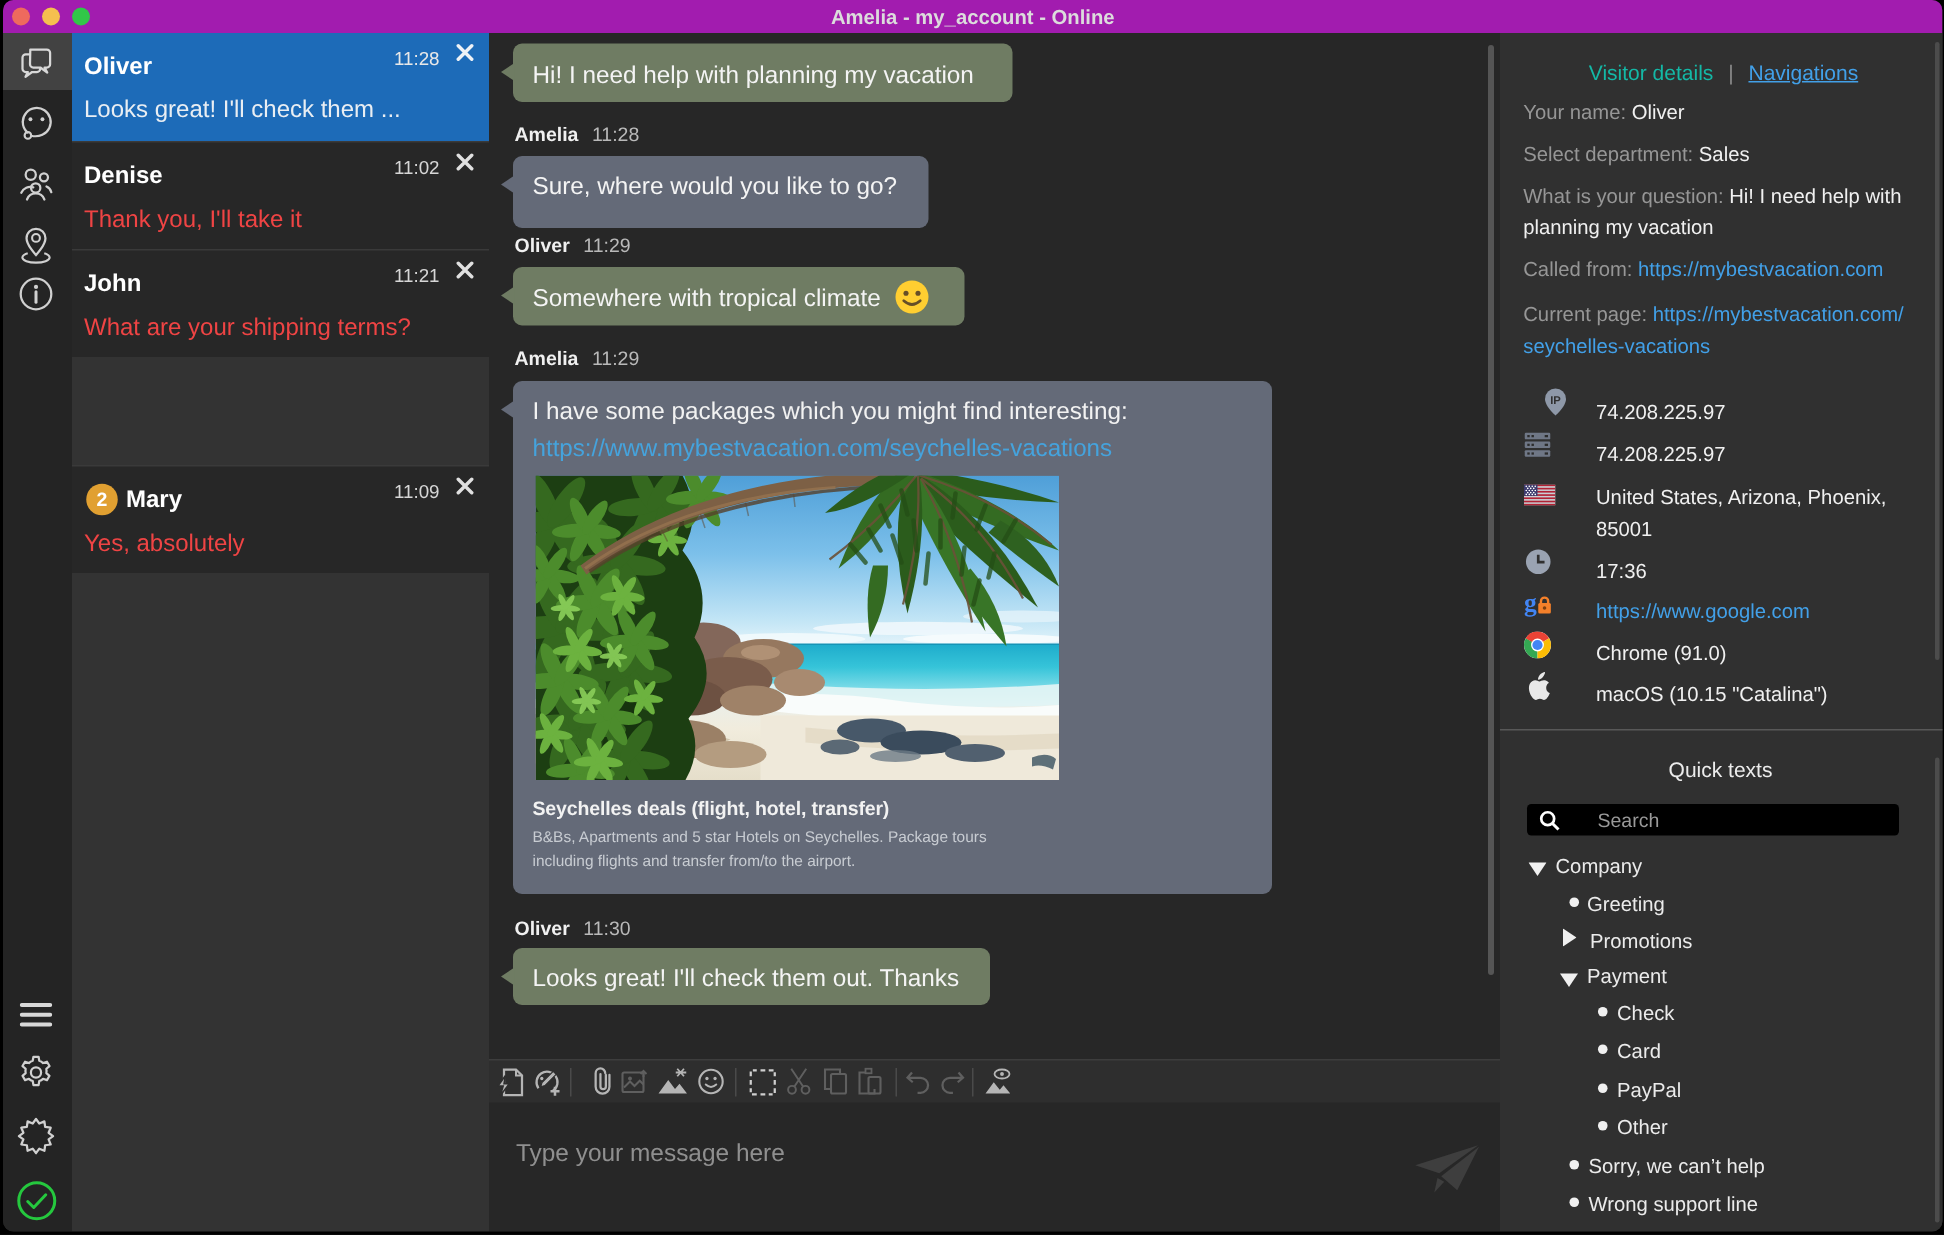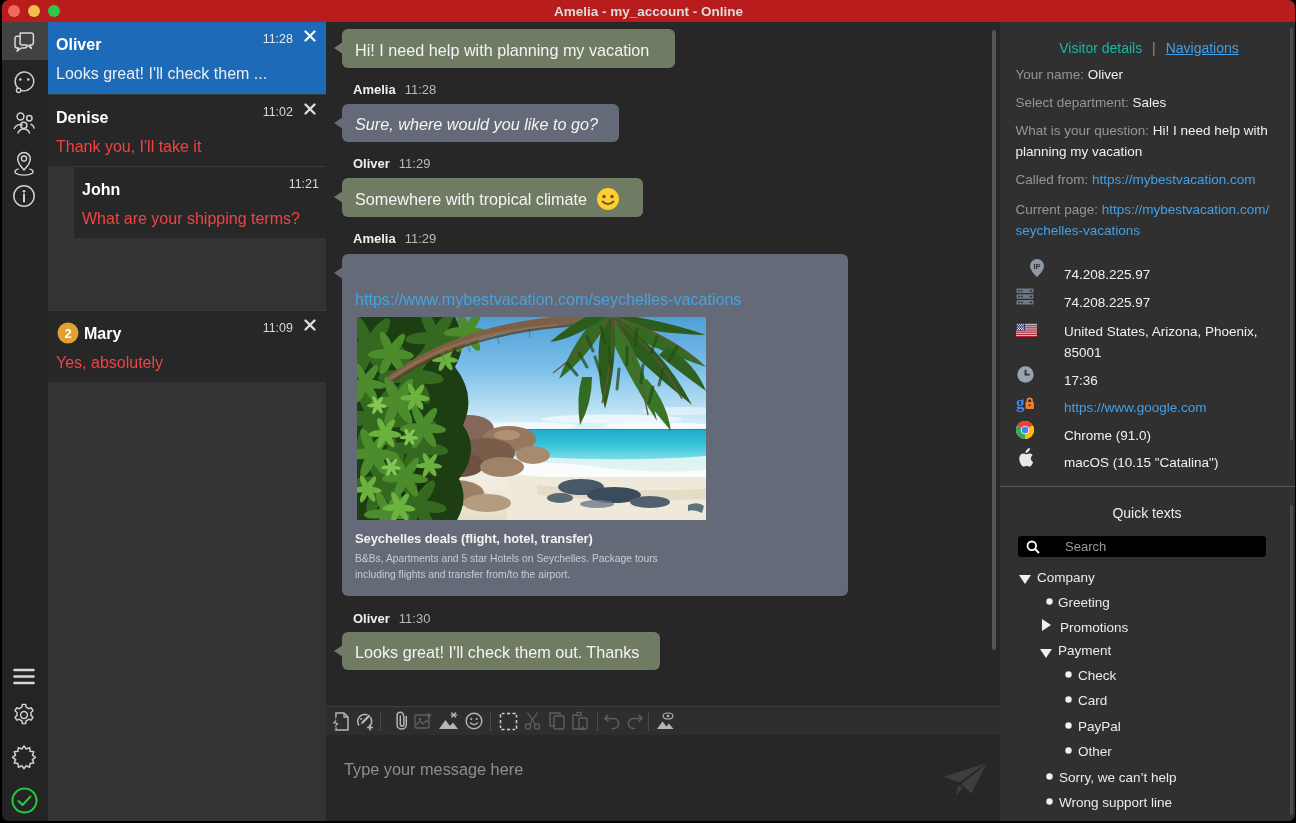--- a/index.html
+++ b/index.html
@@ -3,21 +3,21 @@
 <meta charset="utf-8">
 <style>
 * { margin:0; padding:0; box-sizing:border-box; }
 html,body { width:1296px; height:823px; background:#000; overflow:hidden;
   font-family:"Liberation Sans", sans-serif; }
 .win { position:absolute; left:2px; top:0; width:1293px; height:821px;
   border-radius:7px; overflow:hidden; background:#272727; }
 .abs { position:absolute; }
 
 
-.titlebar { position:absolute; left:0; top:0; width:100%; height:22px; background:#b91c1c; }
+.titlebar { position:absolute; left:0; top:0; width:100%; height:22px; background:#a21caf; }
 .tl { position:absolute; top:5px; width:12px; height:12px; border-radius:6px; }
 .title { position:absolute; top:0; left:0; width:100%; height:22px; line-height:23px;
   text-align:center; color:#dcdcdc; font-size:13.5px; font-weight:bold; }
 
 
 .rail { position:absolute; left:0; top:22px; width:46px; height:799px; background:#242424; }
 .railActive { position:absolute; left:0; top:0; width:46px; height:38px; background:#424242; }
 .ric { position:absolute; left:0; width:44px; text-align:center; }
 
 
@@ -34,21 +34,21 @@
 
 .chat { position:absolute; left:324px; top:22px; width:674px; height:799px; background:#272727; }
 .bub { position:absolute; left:16px; border-radius:6px; color:#f4f4f4; font-size:16.2px; white-space:nowrap; }
 .bub.green { background:#6f7c63; }
 .bub.gray { background:#646a78; }
 .bub .txt { padding-left:13px; }
 .tail { position:absolute; left:-8px; top:13px; width:0; height:0;
   border-top:6px solid transparent; border-bottom:6px solid transparent; }
 .green .tail { border-right:9px solid #6f7c63; }
 .gray .tail { border-right:9px solid #646a78; }
-.mlabel { position:absolute; left:17px; font-size:13px; color:#b9b9b9;margin-left:10px; }
+.mlabel { position:absolute; left:17px; font-size:13px; color:#b9b9b9; }
 .mlabel b { color:#f0f0f0; margin-right:9px; }
 
 .card { position:absolute; left:16px; top:232px; width:506px; height:342px;
   background:#646a78; border-radius:6px; color:#f2f2f2; font-size:16.5px; }
 .card .l1 { position:absolute; left:13px; top:11px; font-size:16.2px; }
 .card .l2 { position:absolute; left:13px; top:36px; color:#45a3dd; font-size:16.1px; }
 .card .img { position:absolute; left:15px; top:63px; width:349px; height:203px; overflow:hidden; }
 .card .t1 { position:absolute; left:13px; top:277px; font-weight:bold; font-size:13px; letter-spacing:-0.1px; }
 .card .t2 { position:absolute; left:13px; top:297px; font-size:10.3px; line-height:15.5px; color:#c8ccd2; }
 
@@ -163,21 +163,21 @@
       <div class="cprev">Looks great! I'll check them ...</div>
     </div>
     <div class="crow csep" style="top:72px;">
       <div class="cname">Denise</div>
       <div class="ctime">11:02</div>
       <div class="cx"><svg width="12" height="12">
             <path d="M1.5 1.5 L10.5 10.5 M10.5 1.5 L1.5 10.5" stroke="#e0e0e0" stroke-width="2.3" stroke-linecap="round"></path>
           </svg></div>
       <div class="cprev">Thank you, I'll take it</div>
     </div>
-    <div class="crow csep" style="top:144px;margin-left:26px;">
+    <div class="crow csep" style="top:144px;">
       <div class="cname">John</div>
       <div class="ctime">11:21</div>
       <div class="cx"><svg width="12" height="12">
             <path d="M1.5 1.5 L10.5 10.5 M10.5 1.5 L1.5 10.5" stroke="#e0e0e0" stroke-width="2.3" stroke-linecap="round"></path>
           </svg></div>
       <div class="cprev">What are your shipping terms?</div>
     </div>
     <div class="crow csep" style="top:288px;">
       <svg class="abs" style="left:9px; top:11px;" width="22" height="22">
         <circle cx="11" cy="11" r="10.5" fill="#e1a031"></circle>
@@ -191,39 +191,40 @@
       <div class="cprev">Yes, absolutely</div>
     </div>
   </div>
 
   <div class="chat">
     <div class="bub green" style="top:7px; height:39px; line-height:42px; width:333px;">
       <div class="tail"></div>
         <div class="txt">Hi! I need help with planning my vacation</div>
     </div>
     <div class="mlabel" style="top:60px;"><b>Amelia</b>11:28</div>
-    <div class="bub gray" style="top:82px; height:38px; line-height:41px; width:277px;font-style:italic;">
+    <div class="bub gray" style="top:82px; height:48px; line-height:41px; width:277px;">
       <div class="tail"></div>
         <div class="txt">Sure, where would you like to go?</div>
     </div>
     <div class="mlabel" style="top:134px;"><b>Oliver</b>11:29</div>
     <div class="bub green" style="top:156px; height:39px; line-height:42px; width:301px;">
       <div class="tail"></div>
         <div class="txt">Somewhere with tropical climate
         <svg width="24" height="24" style="vertical-align:-6px; margin-left:4px;">
           <circle cx="12" cy="12" r="11" fill="#ffce31"></circle>
           <circle cx="8" cy="9.5" r="1.7" fill="#664e27"></circle>
             <circle cx="16" cy="9.5" r="1.7" fill="#664e27"></circle>
           <path d="M6.5 14.5 Q12 19.5 17.5 14.5" stroke="#664e27" stroke-width="1.8" fill="none" stroke-linecap="round"></path>
         </svg>
       </div>
     </div>
     <div class="mlabel" style="top:209px;"><b>Amelia</b>11:29</div>
     <div class="card">
       <div class="tail" style="border-right:9px solid #646a78;"></div>
+      <div class="l1">I have some packages which you might find interesting:</div>
       <div class="l2">https://www.mybestvacation.com/seychelles-vacations</div>
       <div class="img">
       <svg width="349" height="203" viewBox="0 0 349 203">
         <defs>
           <linearGradient id="sky" x1="0" y1="0" x2="0" y2="1">
             <stop offset="0" stop-color="#4f9fd8"></stop>
                 <stop offset="0.45" stop-color="#7cc0ea"></stop>
                 <stop offset="0.85" stop-color="#c6e7f6"></stop>
                 <stop offset="1" stop-color="#e9f6fb"></stop>
           </linearGradient>

